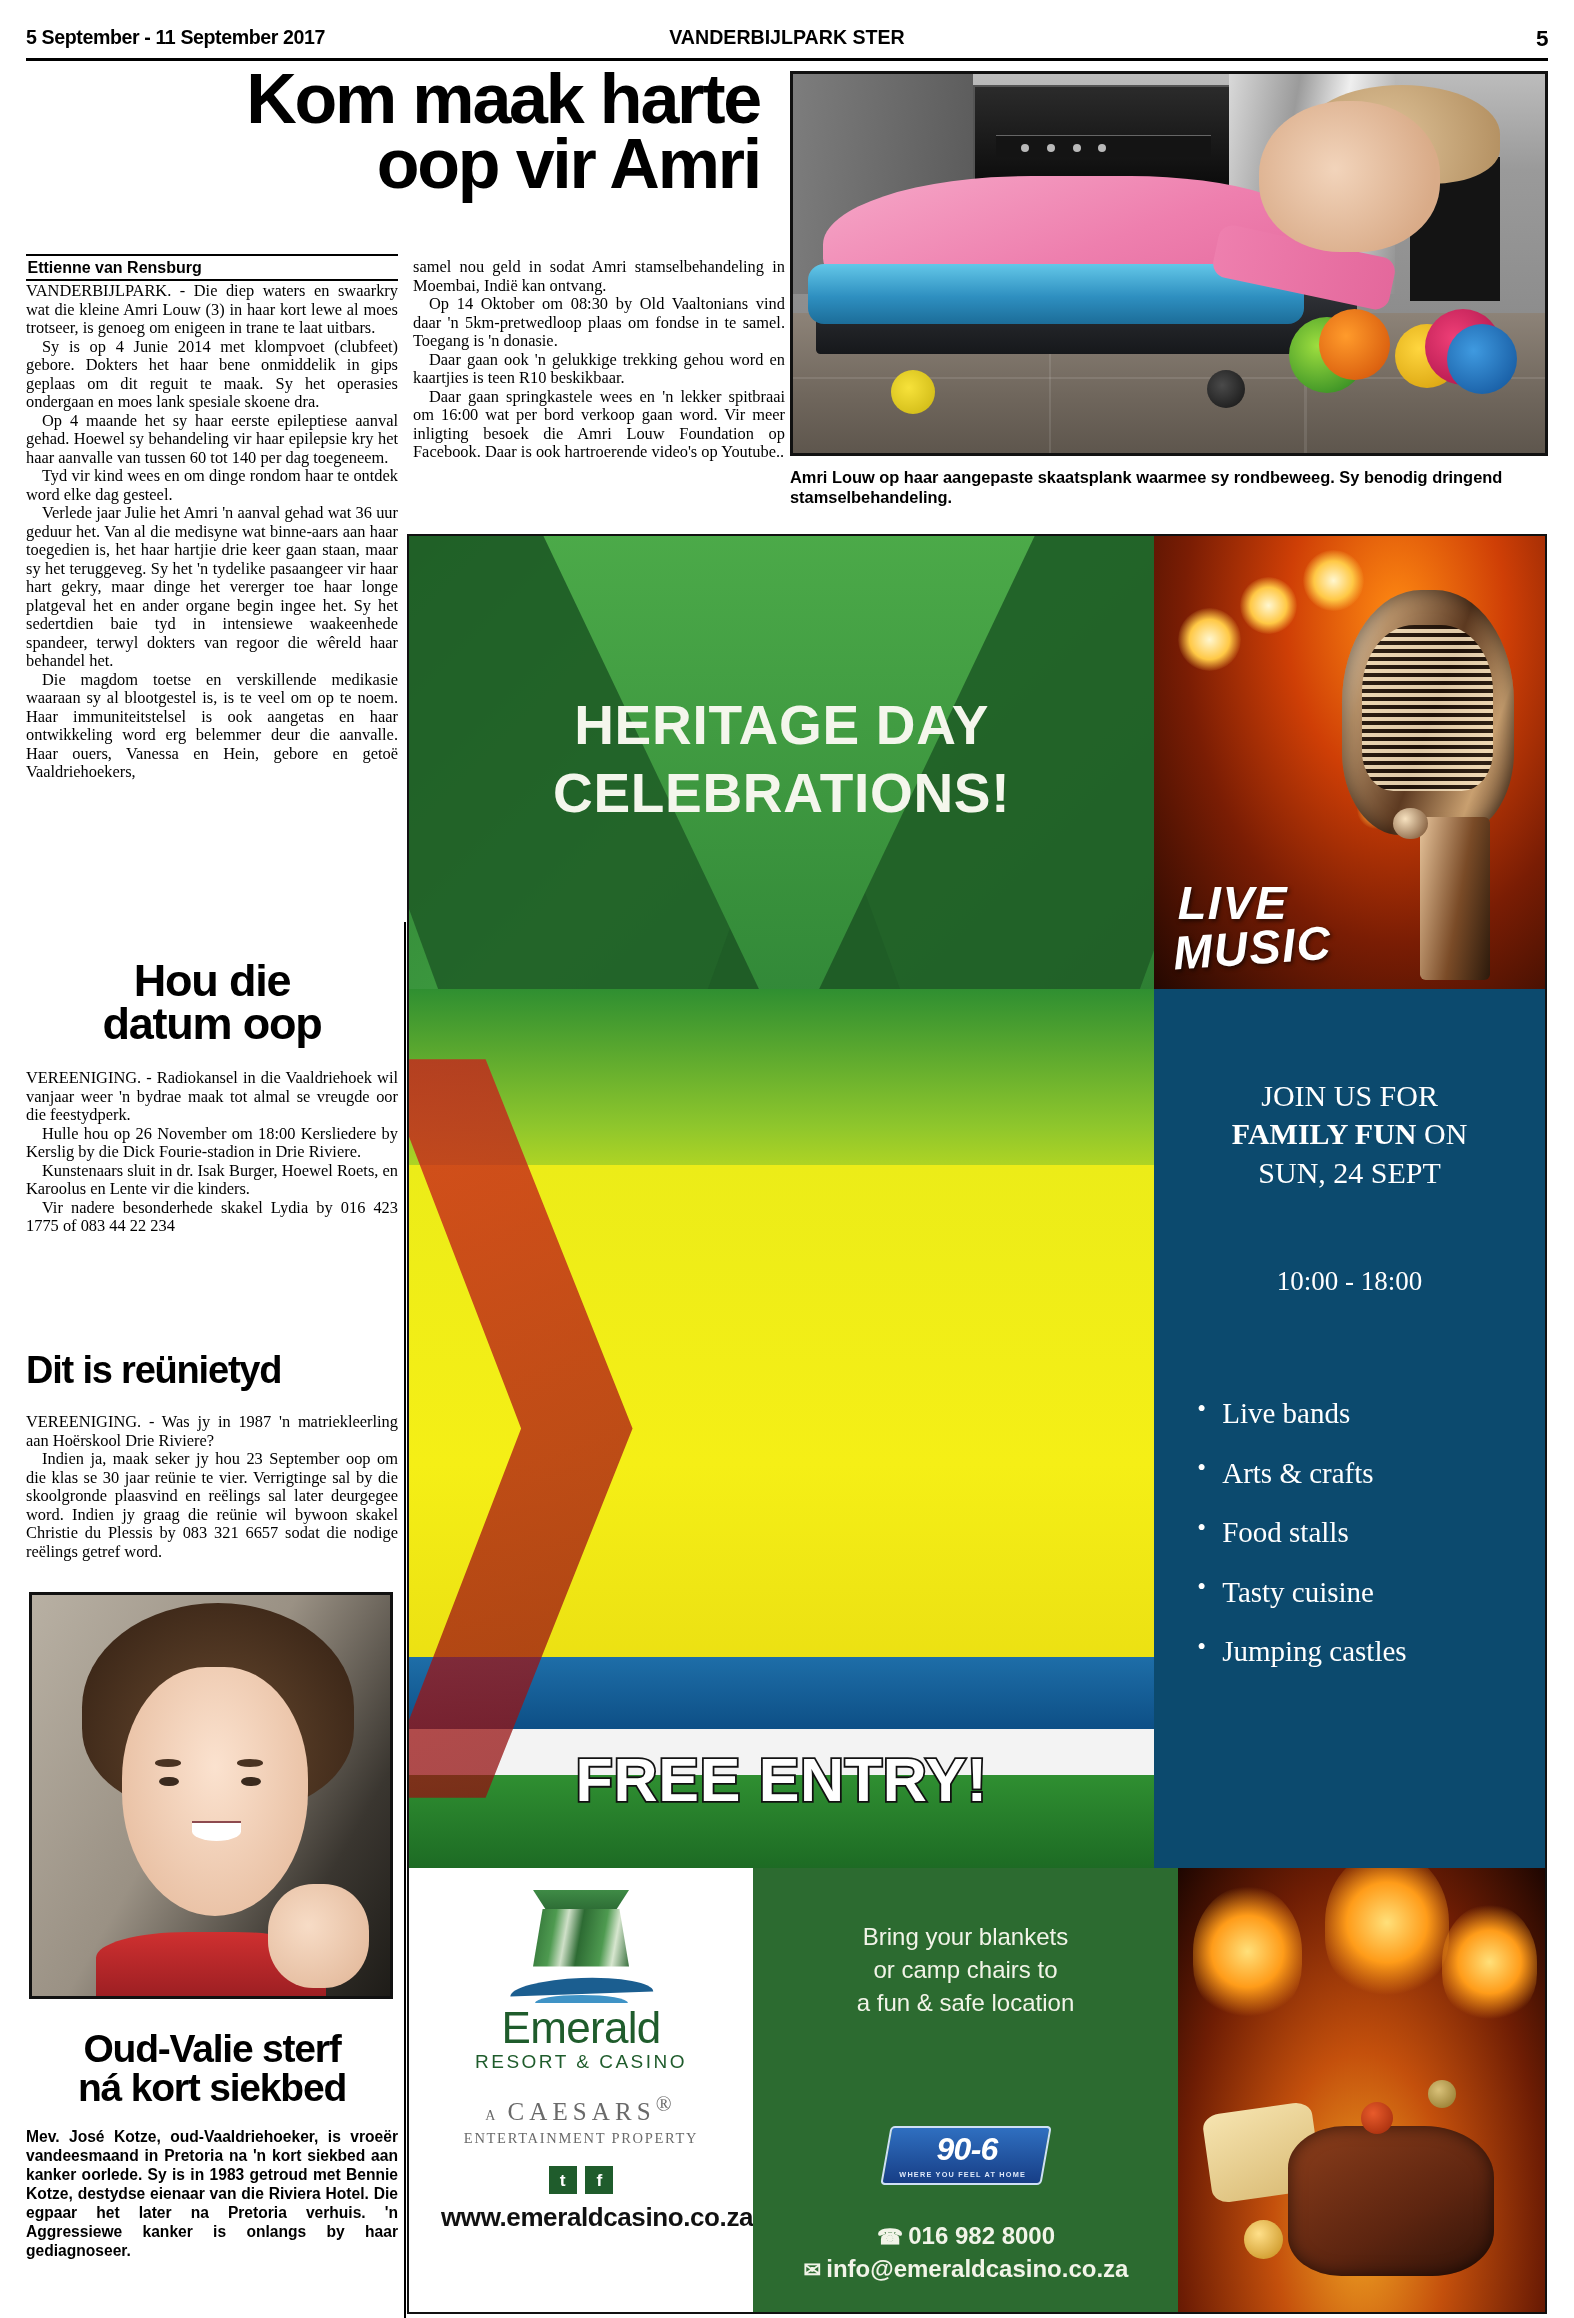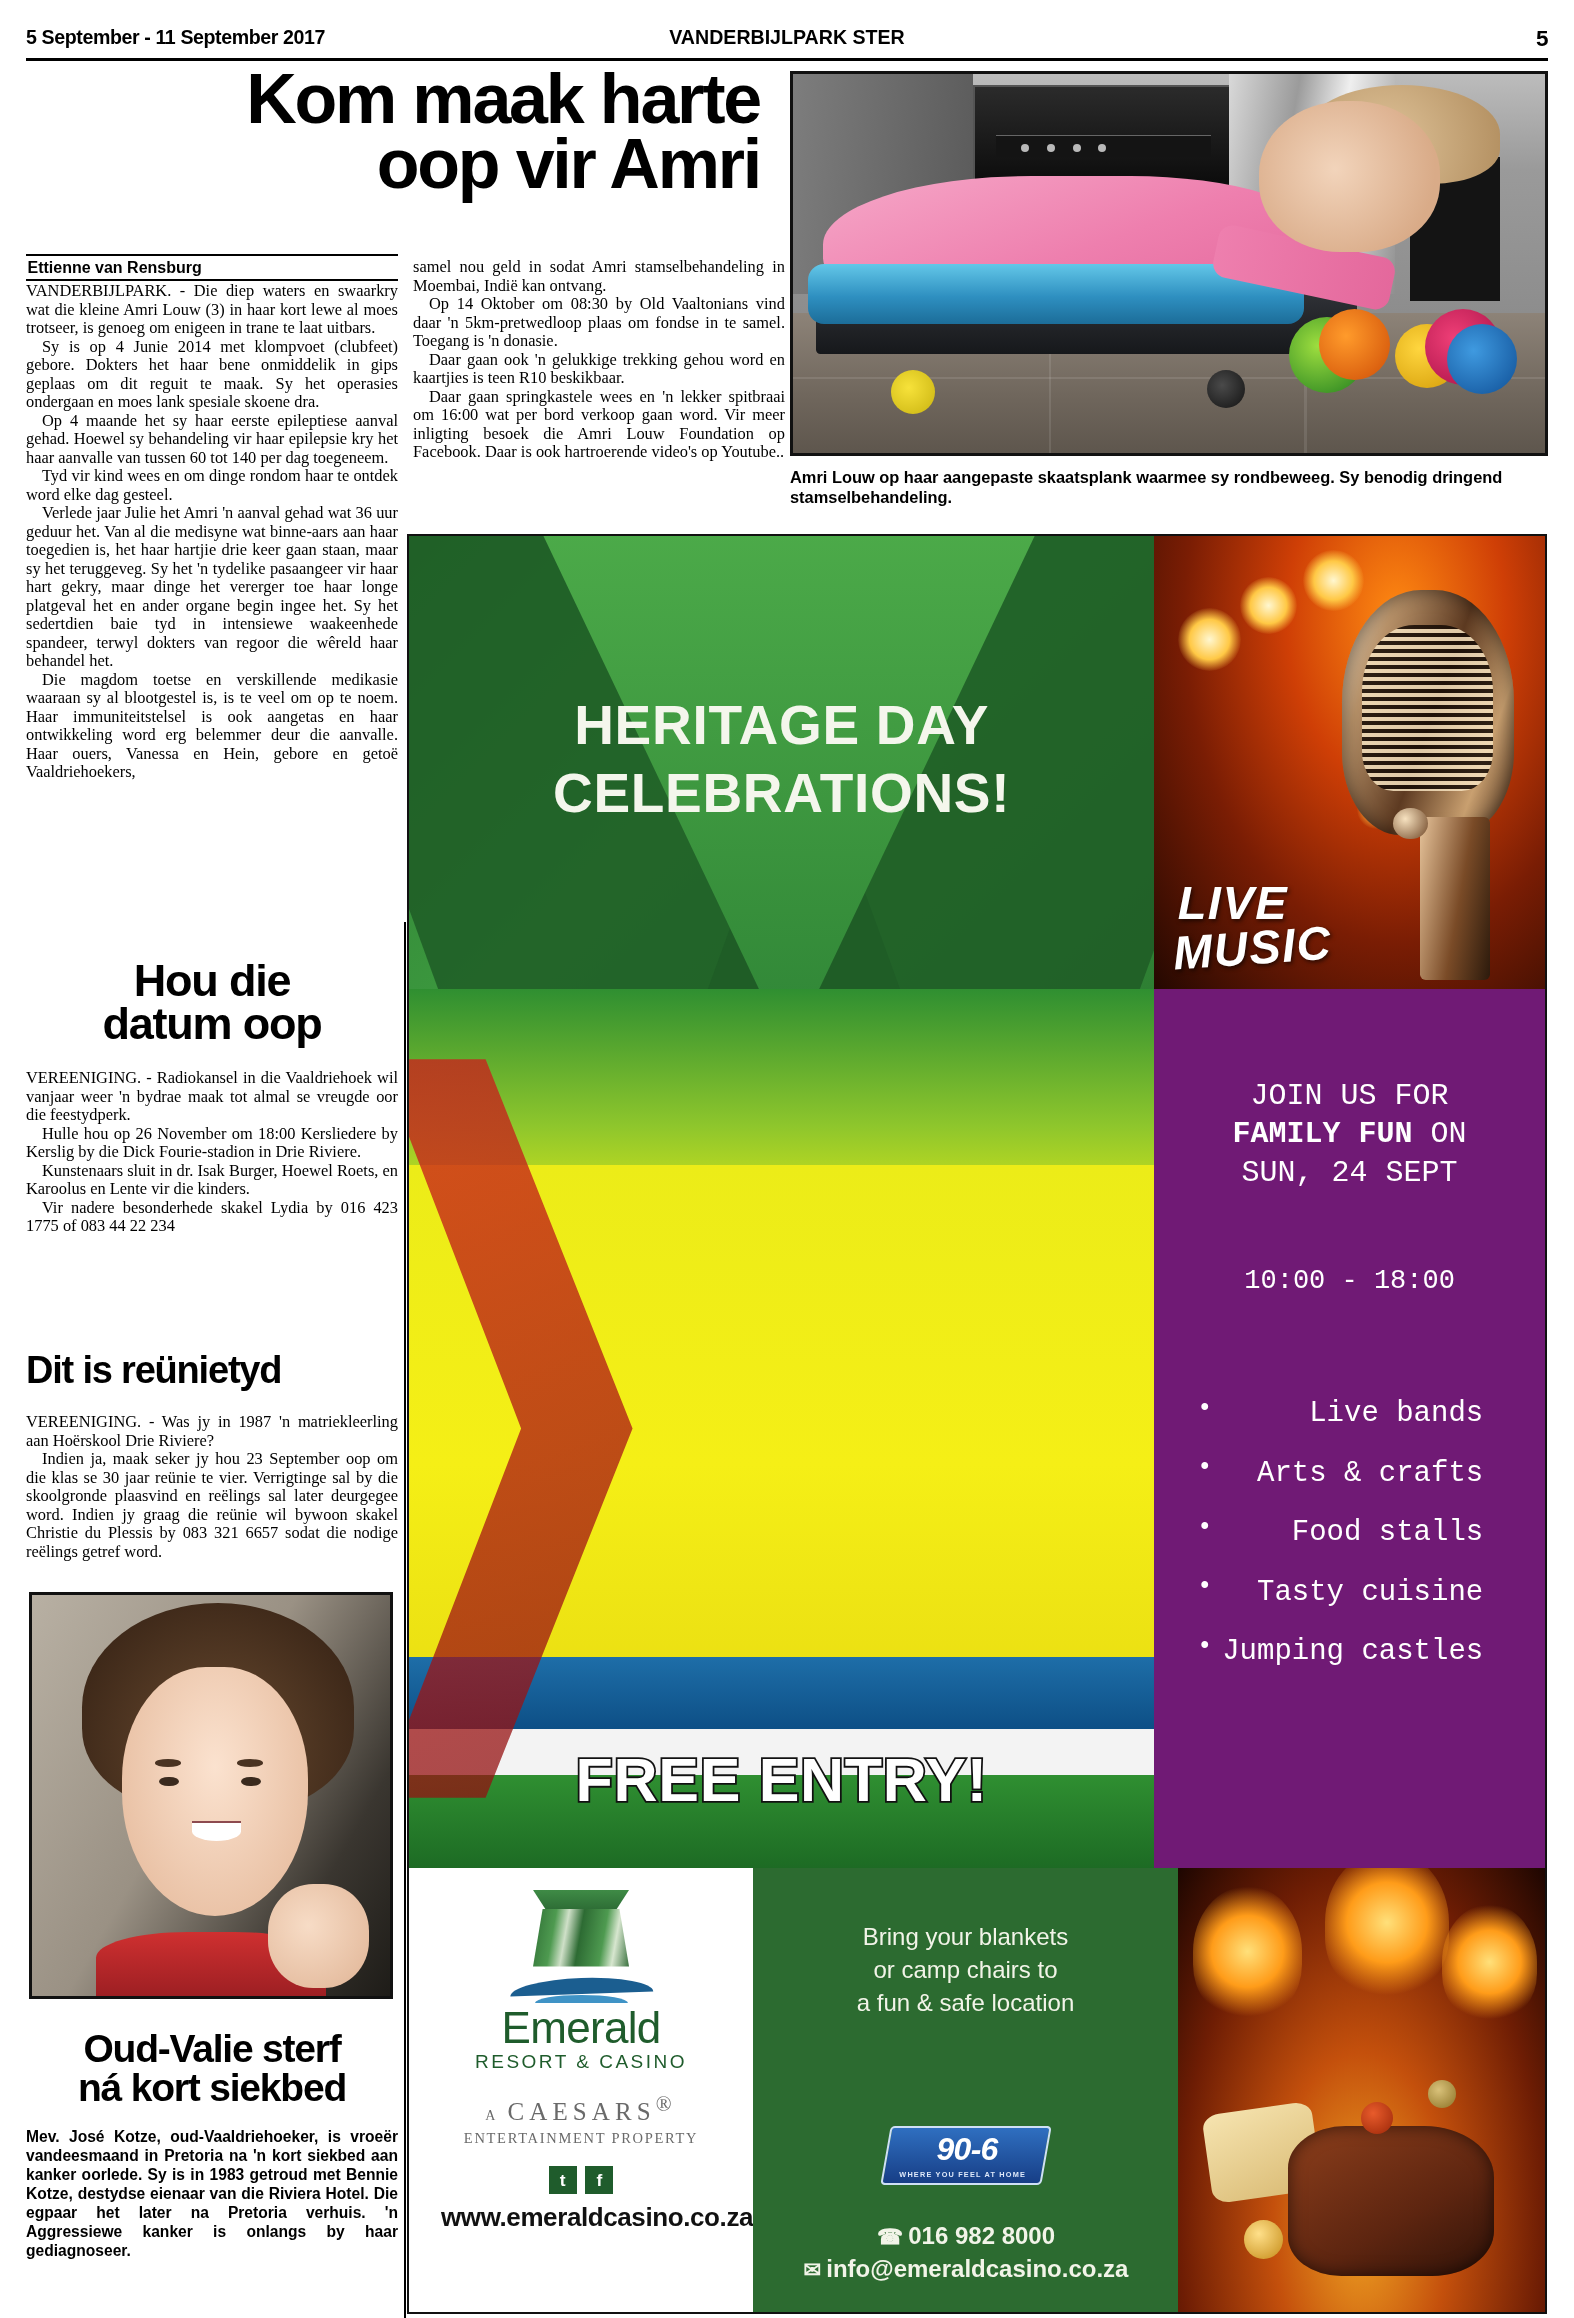--- a/index.html
+++ b/index.html
@@ -171,26 +171,26 @@
   .ffd{position:absolute;left:0;right:0;top:44%;transform:translateY(-50%);text-align:center;
        font-family:"Liberation Sans",sans-serif;font-weight:bold;color:#111;
        font-size:86px;line-height:1.0;letter-spacing:1.5px;}
   .ffd .ffd2{display:block;}
   .free-entry{position:absolute;left:0;right:0;bottom:6%;text-align:center;
               font-family:"Liberation Sans",sans-serif;font-weight:bold;color:#fff;
               font-size:61px;letter-spacing:0.7px;
               -webkit-text-stroke:3.6px #111;paint-order:stroke fill;}
 
   .ad-blue{position:relative;flex:1 1 auto;height:100%;
-           background:#701a75;color:#fff;font-family:Liberation Mono, monospace;}
+           background:#0c4a6e;color:#fff;font-family:Liberation Serif, serif;}
   .blue-join{position:absolute;left:0;right:0;top:10%;text-align:center;
              font-size:30px;line-height:1.28;font-weight:300;}
   .blue-join b{font-weight:bold;}
   .blue-time{position:absolute;left:0;right:0;top:31.5%;text-align:center;font-size:27px;font-weight:300;}
-  .blue-list{position:absolute;left:11%;top:45%;margin:0;padding:0;list-style:none;font-size:29px;line-height:2.05;font-weight:300;text-align:right;}
+  .blue-list{position:absolute;left:11%;top:45%;margin:0;padding:0;list-style:none;font-size:29px;line-height:2.05;font-weight:300;}
   .blue-list li{position:relative;padding-left:25px;white-space:nowrap;}
   .blue-list li:before{content:"\2022";position:absolute;left:0;top:-1.5px;font-size:25px;}
 
   .ad-bot{position:absolute;left:0;top:75%;width:100%;height:25%;display:flex;}
   .ad-logo{position:relative;flex:0 0 28.2%;height:100%;background:#fff;text-align:center;}
   .gem{position:relative;width:96px;height:86px;margin:22px auto 0;}
   .gem-top{position:absolute;left:0;top:0;width:100%;height:24%;
            background:linear-gradient(180deg,#3f8b46,#2c6b34);
            clip-path:polygon(14% 100%,0 0,100% 0,86% 100%);}
   .gem-body{position:absolute;left:0;top:22%;width:100%;height:78%;

